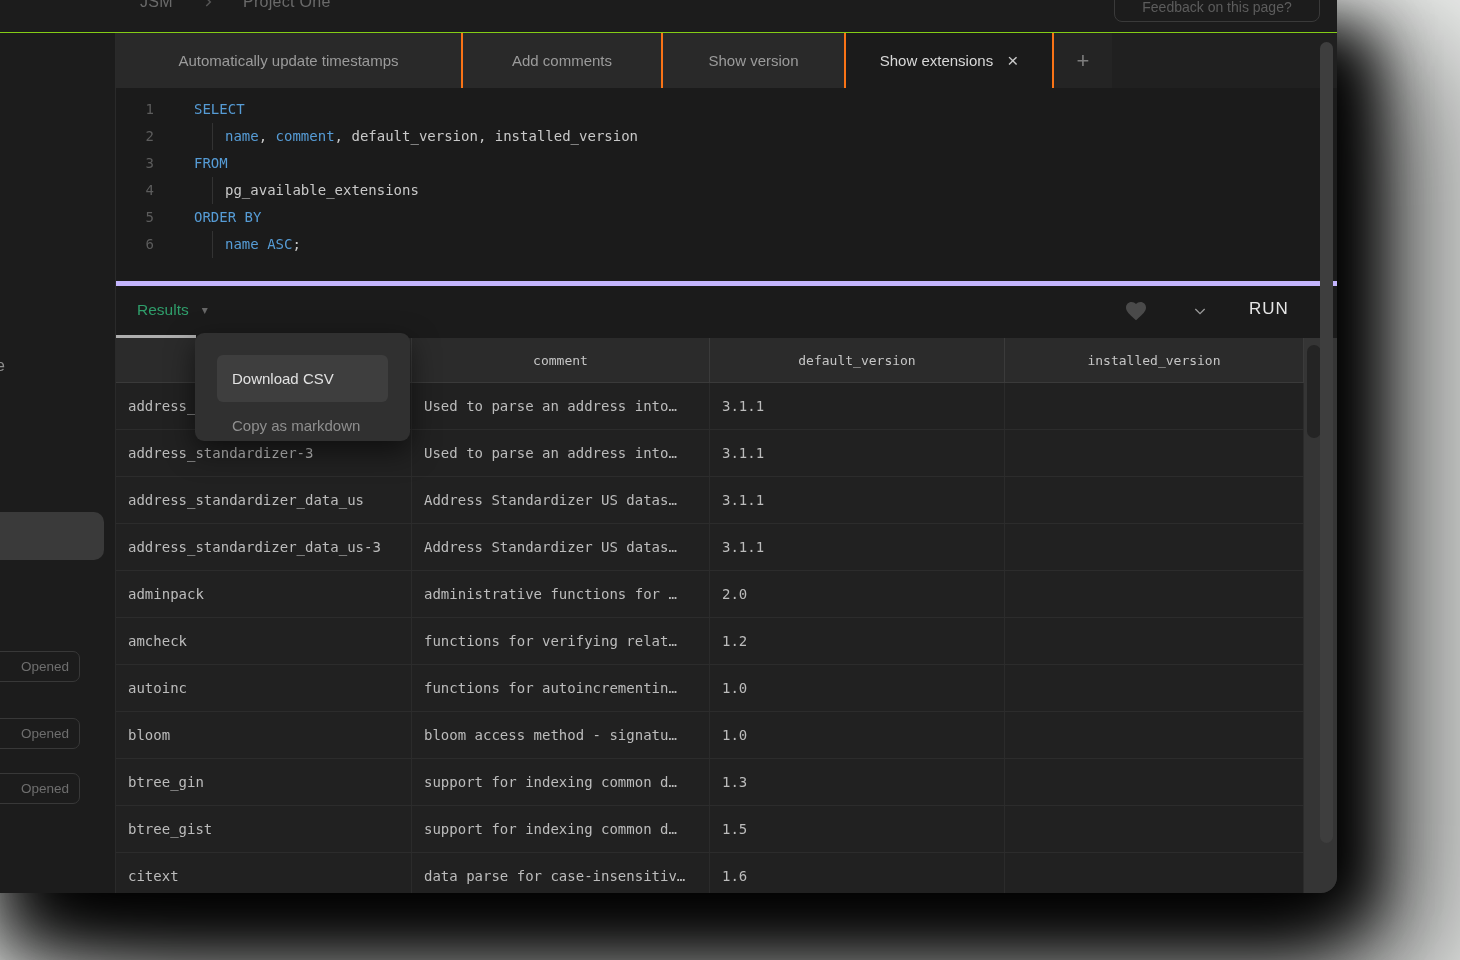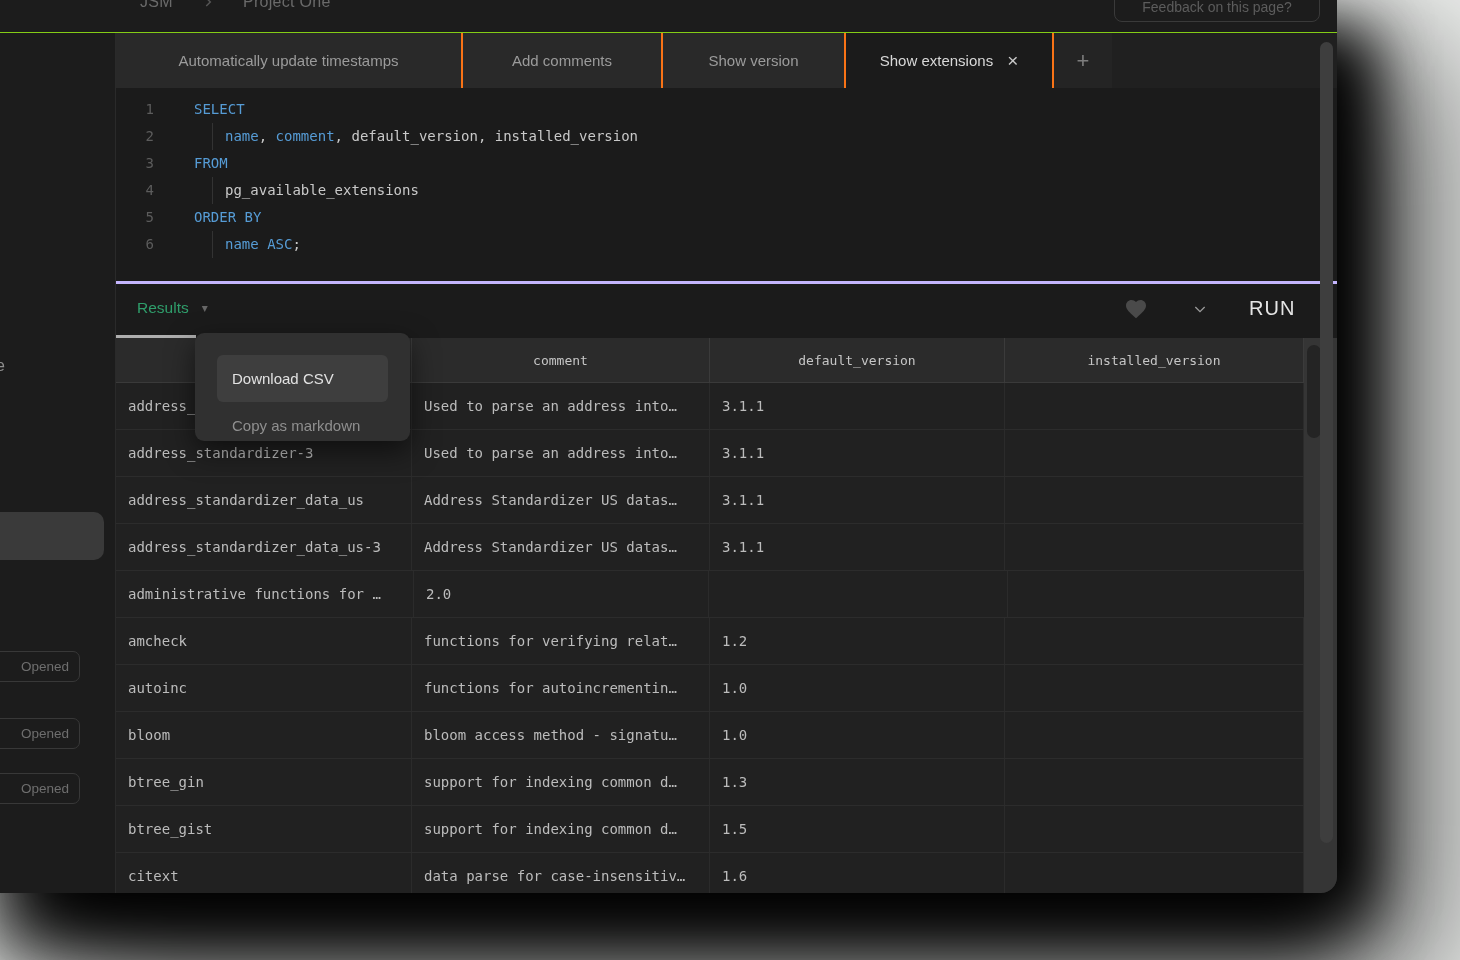--- a/index.html
+++ b/index.html
@@ -42,29 +42,29 @@
 
   
   .editor { position:absolute; left:0; top:88px; width:1221px; height:193px; background:#1b1b1b; font-family:"DejaVu Sans Mono","Liberation Mono",monospace; font-size:14px; padding-top:8px; }
   .cline { display:flex; height:27px; line-height:27px; }
   .ln { width:38px; text-align:right; color:#5c5c5c; }
   .code { margin-left:40px; color:#c9c9c9; white-space:pre; }
   .kw { color:#569cd6; }
   .ind { display:inline-block; border-left:1px solid #333; margin-left:18px; padding-left:12px; }
 
   
-  .resultsbar { position:absolute; left:0; top:281px; width:1221px; height:57px; background:#1b1b1b; border-top:3px solid #c4b5fd; }
+  .resultsbar { position:absolute; left:0; top:281px; width:1221px; height:57px; background:#1b1b1b; border-top:5px solid #c4b5fd; }
   .results-label { position:absolute; left:21px; top:15px; color:#2f9e6b; font-size:15.5px; font-weight:500; display:flex; align-items:center; gap:13px; }
   .results-caret { color:#676767; font-size:12px; }
   .results-underline { position:absolute; left:0; bottom:0; width:80px; height:3px; background:#aeaeae; }
   .heart-btn { position:absolute; left:1008px; top:13px; width:26px; height:26px; }
   .heart-btn svg { width:24px; height:24px; fill:#4a4a4a; }
   .chev-btn { position:absolute; left:1074px; top:17px; width:22px; height:18px; }
   .chev-btn svg { width:20px; height:16px; stroke:#9a9a9a; stroke-width:2; fill:none; }
-  .run-btn { position:absolute; left:1133px; top:13px; color:#e5e5e5; font-size:20px; font-weight:500; letter-spacing:1px; }
+  .run-btn { position:absolute; left:1133px; top:13px; color:#e5e5e5; font-size:17px; font-weight:500; letter-spacing:1px; }
 
   
   .thead { position:absolute; left:0; top:338px; width:1188px; height:45px; background:#2b2b2b; display:flex; border-bottom:1px solid #3a3a3a; font-family:"DejaVu Sans Mono","Liberation Mono",monospace; font-size:13px; color:#c6c6c6; }
   .th { height:45px; display:flex; align-items:center; justify-content:center; border-right:1px solid #3b3b3b; }
   .tbody { position:absolute; left:0; top:383px; width:1188px; height:510px; overflow:hidden; font-family:"DejaVu Sans Mono","Liberation Mono",monospace; font-size:14px; color:#bcbcbc; }
   .trow { display:flex; height:47px; border-bottom:1px solid #2c2c2c; background:#212121; }
   .td { display:flex; align-items:center; padding-left:12px; border-right:1px solid #2b2b2b; overflow:hidden; white-space:nowrap; }
   .c0 { width:296px; } .c1 { width:298px; } .c2 { width:295px; } .c3 { width:299px; }
 
   
@@ -195,20 +195,21 @@
             <div class="td c2">3.1.1</div>
             <div class="td c3"></div>
           </div>
         <div class="trow">
             <div class="td c0">address_standardizer_data_us-3</div>
             <div class="td c1">Address Standardizer US datas…</div>
             <div class="td c2">3.1.1</div>
             <div class="td c3"></div>
           </div>
         <div class="trow">
+            <div class="td c0">adminpack</div>
             <div class="td c1">administrative functions for …</div>
             <div class="td c2">2.0</div>
             <div class="td c3"></div>
           </div>
         <div class="trow">
             <div class="td c0">amcheck</div>
             <div class="td c1">functions for verifying relat…</div>
             <div class="td c2">1.2</div>
             <div class="td c3"></div>
           </div>

